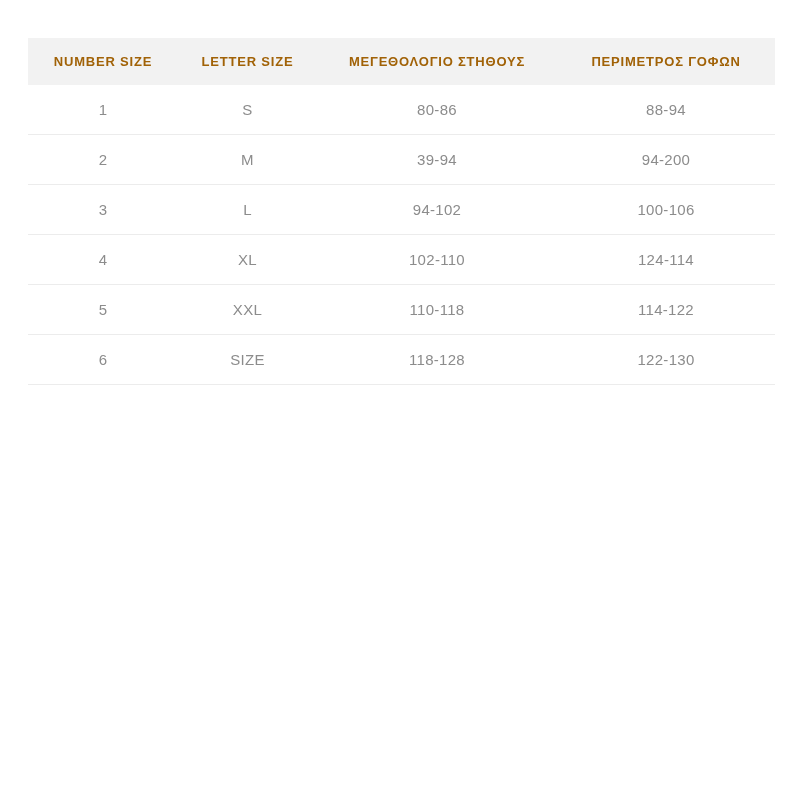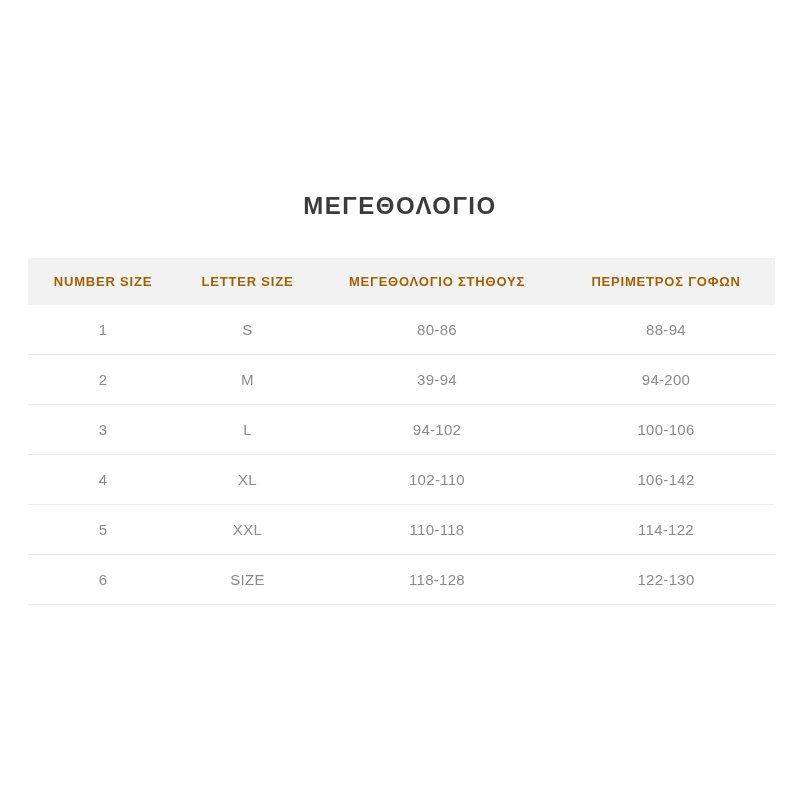--- a/index.html
+++ b/index.html
@@ -58,21 +58,20 @@
     border-bottom: 1px solid #ececec;
     padding: 0;
     letter-spacing: 0.3px;
   }
 </style>
 </head>
 <body>
 
 <div class="page">
 
-  <h2 class="chart-title">ΜΕΓΕΘΟΛΟΓΙΟ</h2>
 
   <table class="size-chart">
     <colgroup>
       <col class="c1">
         <col class="c2">
         <col class="c3">
         <col class="c4">
     </colgroup>
     <thead>
       <tr>
@@ -98,21 +97,21 @@
       <tr>
         <td>3</td>
         <td>L</td>
         <td>94-102</td>
         <td>100-106</td>
       </tr>
       <tr>
         <td>4</td>
         <td>XL</td>
         <td>102-110</td>
-        <td>106-142</td>
+        <td>124-114</td>
       </tr>
       <tr>
         <td>5</td>
         <td>XXL</td>
         <td>110-118</td>
         <td>114-122</td>
       </tr>
       <tr>
         <td>6</td>
         <td>SIZE</td>

